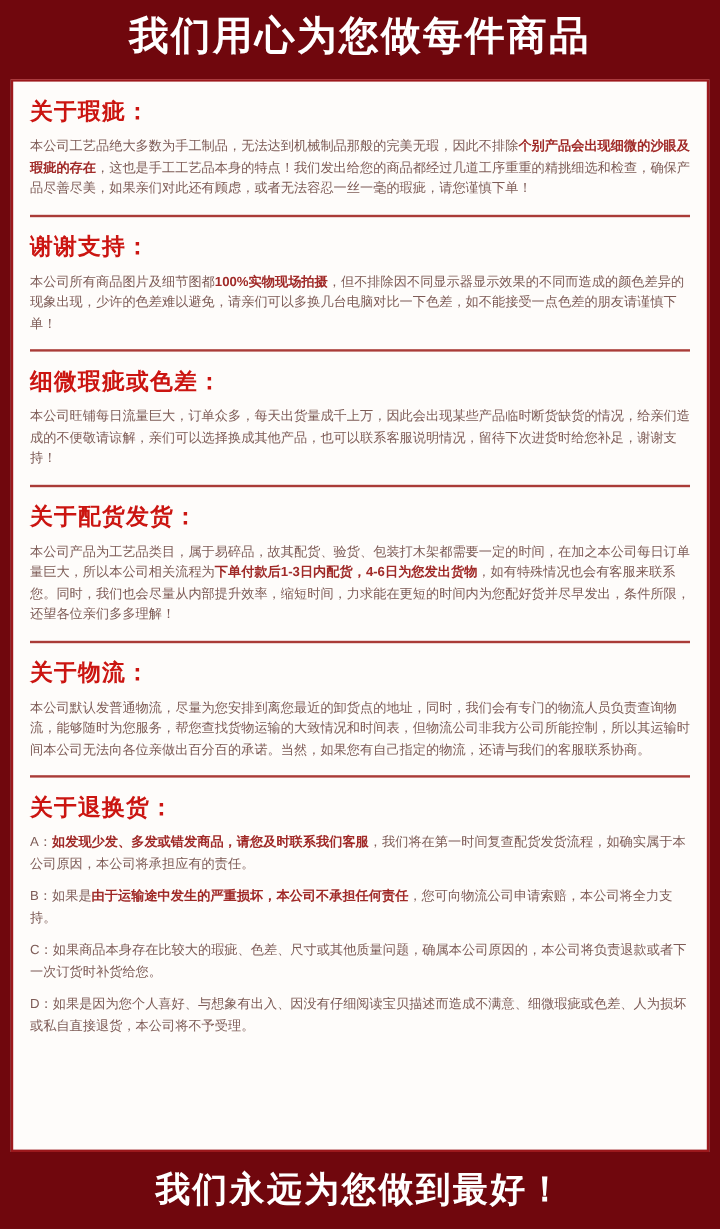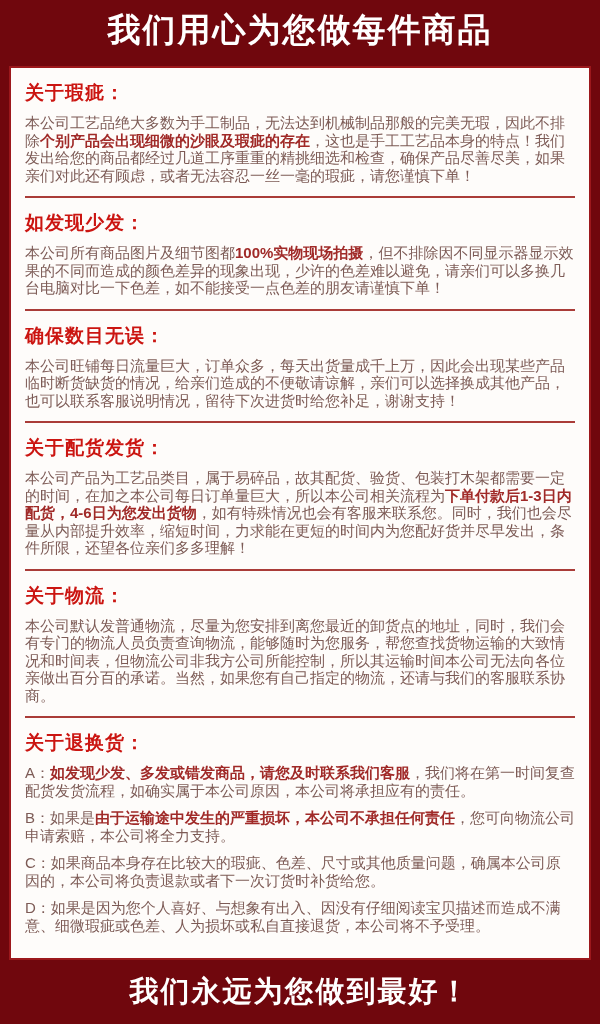--- a/index.html
+++ b/index.html
@@ -52,21 +52,21 @@
     color: var(--heading);
     font-size: 19px;
     font-weight: bold;
     margin: 12px 0 8px 0;
     letter-spacing: 1px;
   }
   section:first-child .section-heading { margin-top: 8px; }
   .section-paragraph {
     margin: 0 0 10px 0;
     color: var(--body);
-    font-size: 15px;
+    font-size: 11px;
     line-height: 17.5px;
   }
   .section-paragraph:last-of-type { margin-bottom: 0; }
   .section-paragraph b {
     color: var(--emphasis);
     font-weight: bold;
   }
   .section-divider {
     border: none;
     border-top: 2px solid var(--divider);
@@ -83,26 +83,26 @@
   </header>
 
   <main class="panel">
     <div id="sections">
         <section>
           <h2 class="section-heading">关于瑕疵：</h2>
           <p class="section-paragraph"><span>本公司工艺品绝大多数为手工制品，无法达到机械制品那般的完美无瑕，因此不排除</span><b>个别产品会出现细微的沙眼及瑕疵的存在</b><span>，这也是手工工艺品本身的特点！我们发出给您的商品都经过几道工序重重的精挑细选和检查，确保产品尽善尽美，如果亲们对此还有顾虑，或者无法容忍一丝一毫的瑕疵，请您谨慎下单！</span></p>
         </section>
         <hr class="section-divider">
         <section>
-          <h2 class="section-heading">如发现少发：</h2>
+          <h2 class="section-heading">谢谢支持：</h2>
           <p class="section-paragraph"><span>本公司所有商品图片及细节图都</span><b>100%实物现场拍摄</b><span>，但不排除因不同显示器显示效果的不同而造成的颜色差异的现象出现，少许的色差难以避免，请亲们可以多换几台电脑对比一下色差，如不能接受一点色差的朋友请谨慎下单！</span></p>
         </section>
         <hr class="section-divider">
         <section>
-          <h2 class="section-heading">确保数目无误：</h2>
+          <h2 class="section-heading">细微瑕疵或色差：</h2>
           <p class="section-paragraph"><span>本公司旺铺每日流量巨大，订单众多，每天出货量成千上万，因此会出现某些产品临时断货缺货的情况，给亲们造成的不便敬请谅解，亲们可以选择换成其他产品，也可以联系客服说明情况，留待下次进货时给您补足，谢谢支持！</span></p>
         </section>
         <hr class="section-divider">
         <section>
           <h2 class="section-heading">关于配货发货：</h2>
           <p class="section-paragraph"><span>本公司产品为工艺品类目，属于易碎品，故其配货、验货、包装打木架都需要一定的时间，在加之本公司每日订单量巨大，所以本公司相关流程为</span><b>下单付款后1-3日内配货，4-6日为您发出货物</b><span>，如有特殊情况也会有客服来联系您。同时，我们也会尽量从内部提升效率，缩短时间，力求能在更短的时间内为您配好货并尽早发出，条件所限，还望各位亲们多多理解！</span></p>
         </section>
         <hr class="section-divider">
         <section>
           <h2 class="section-heading">关于物流：</h2>

